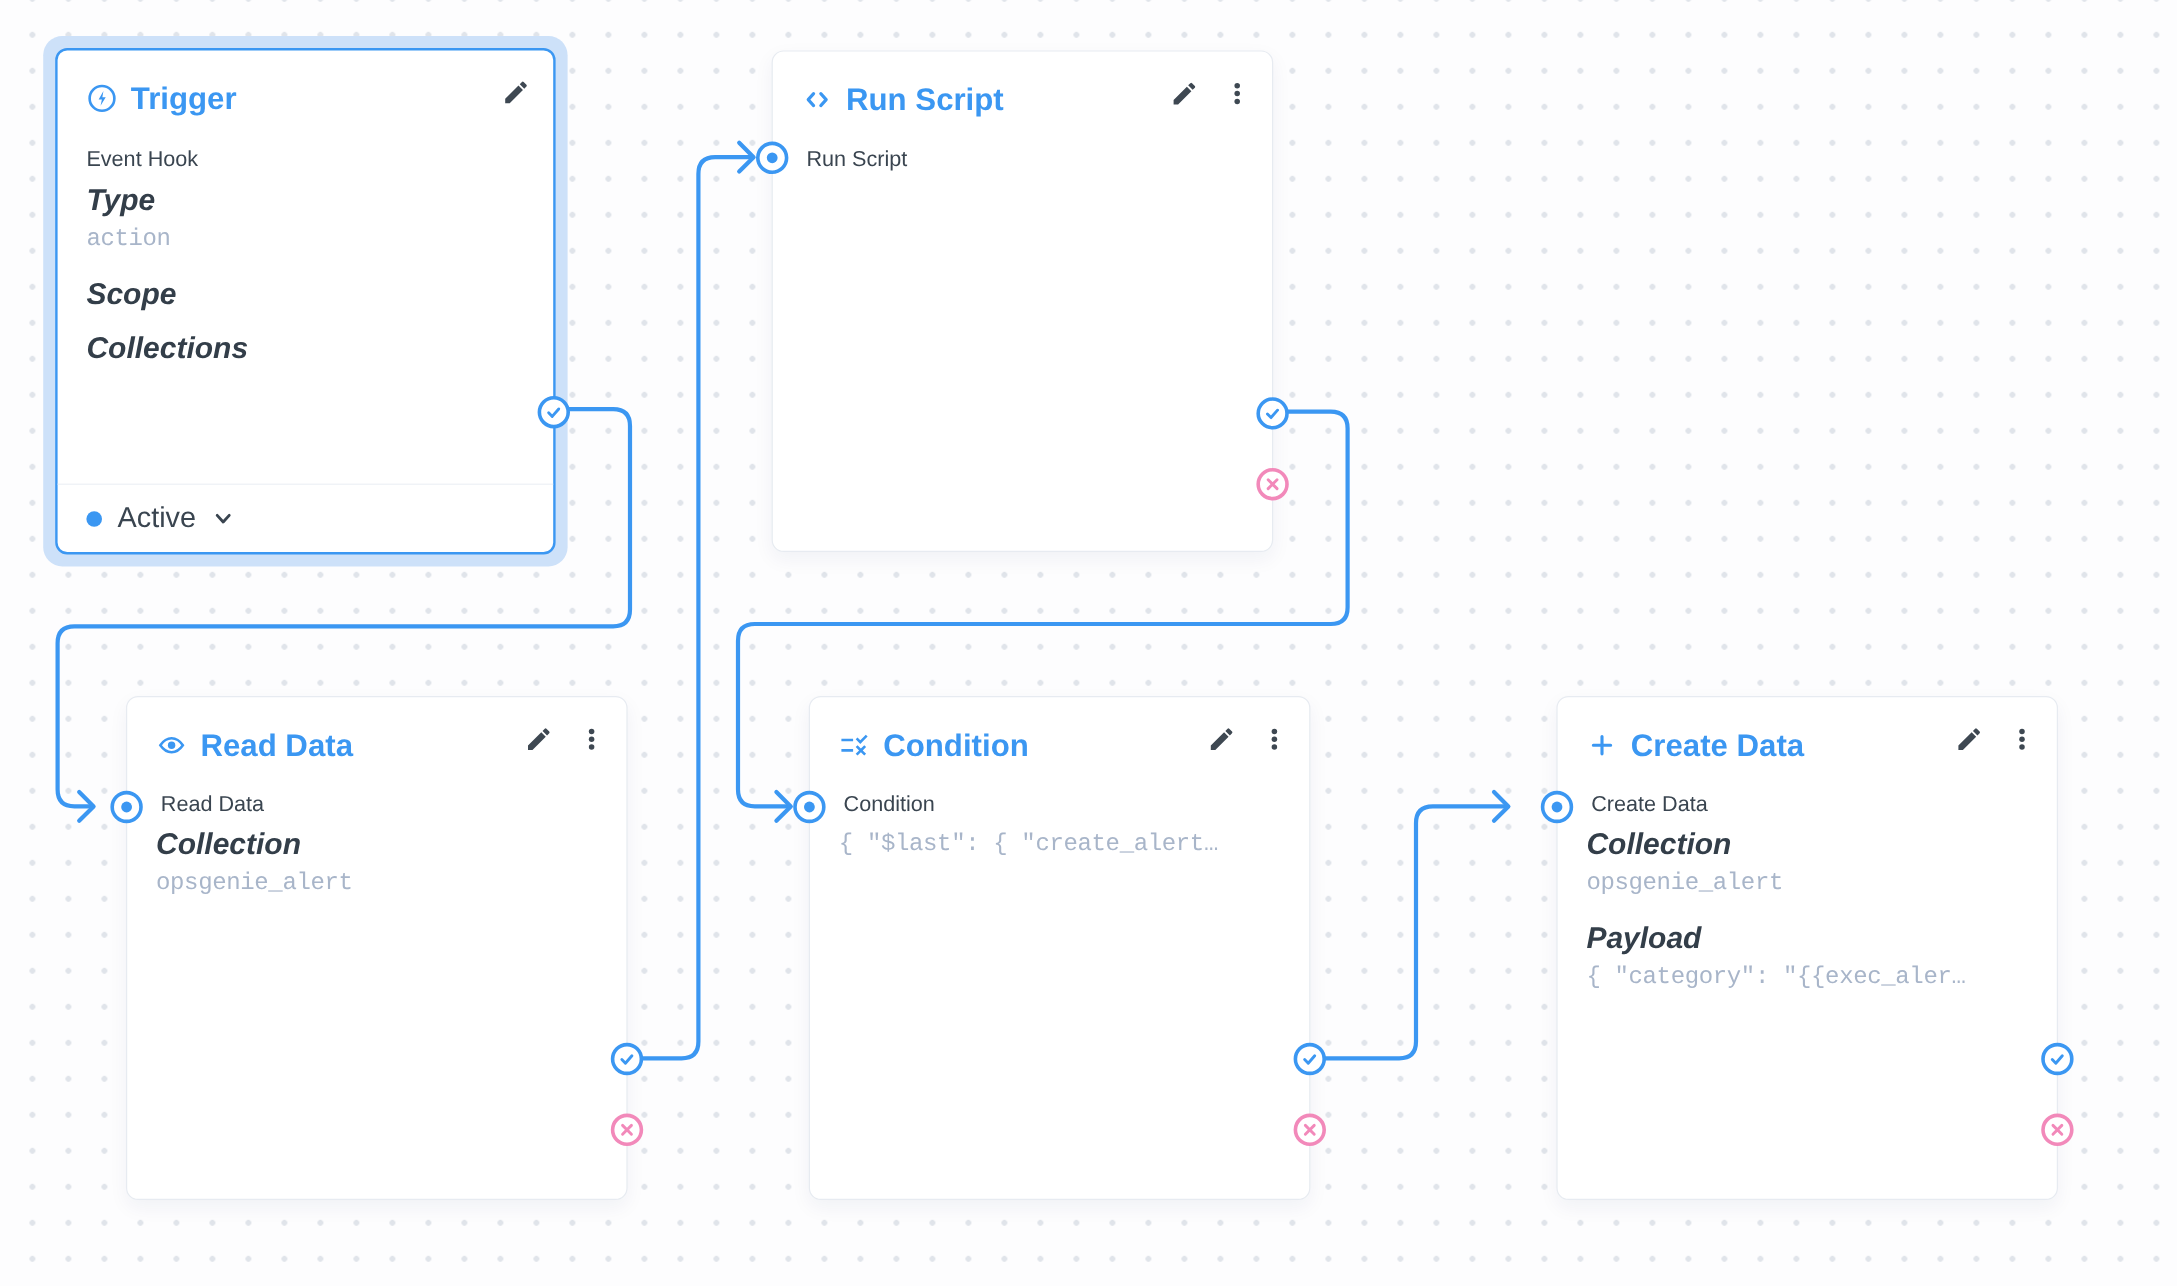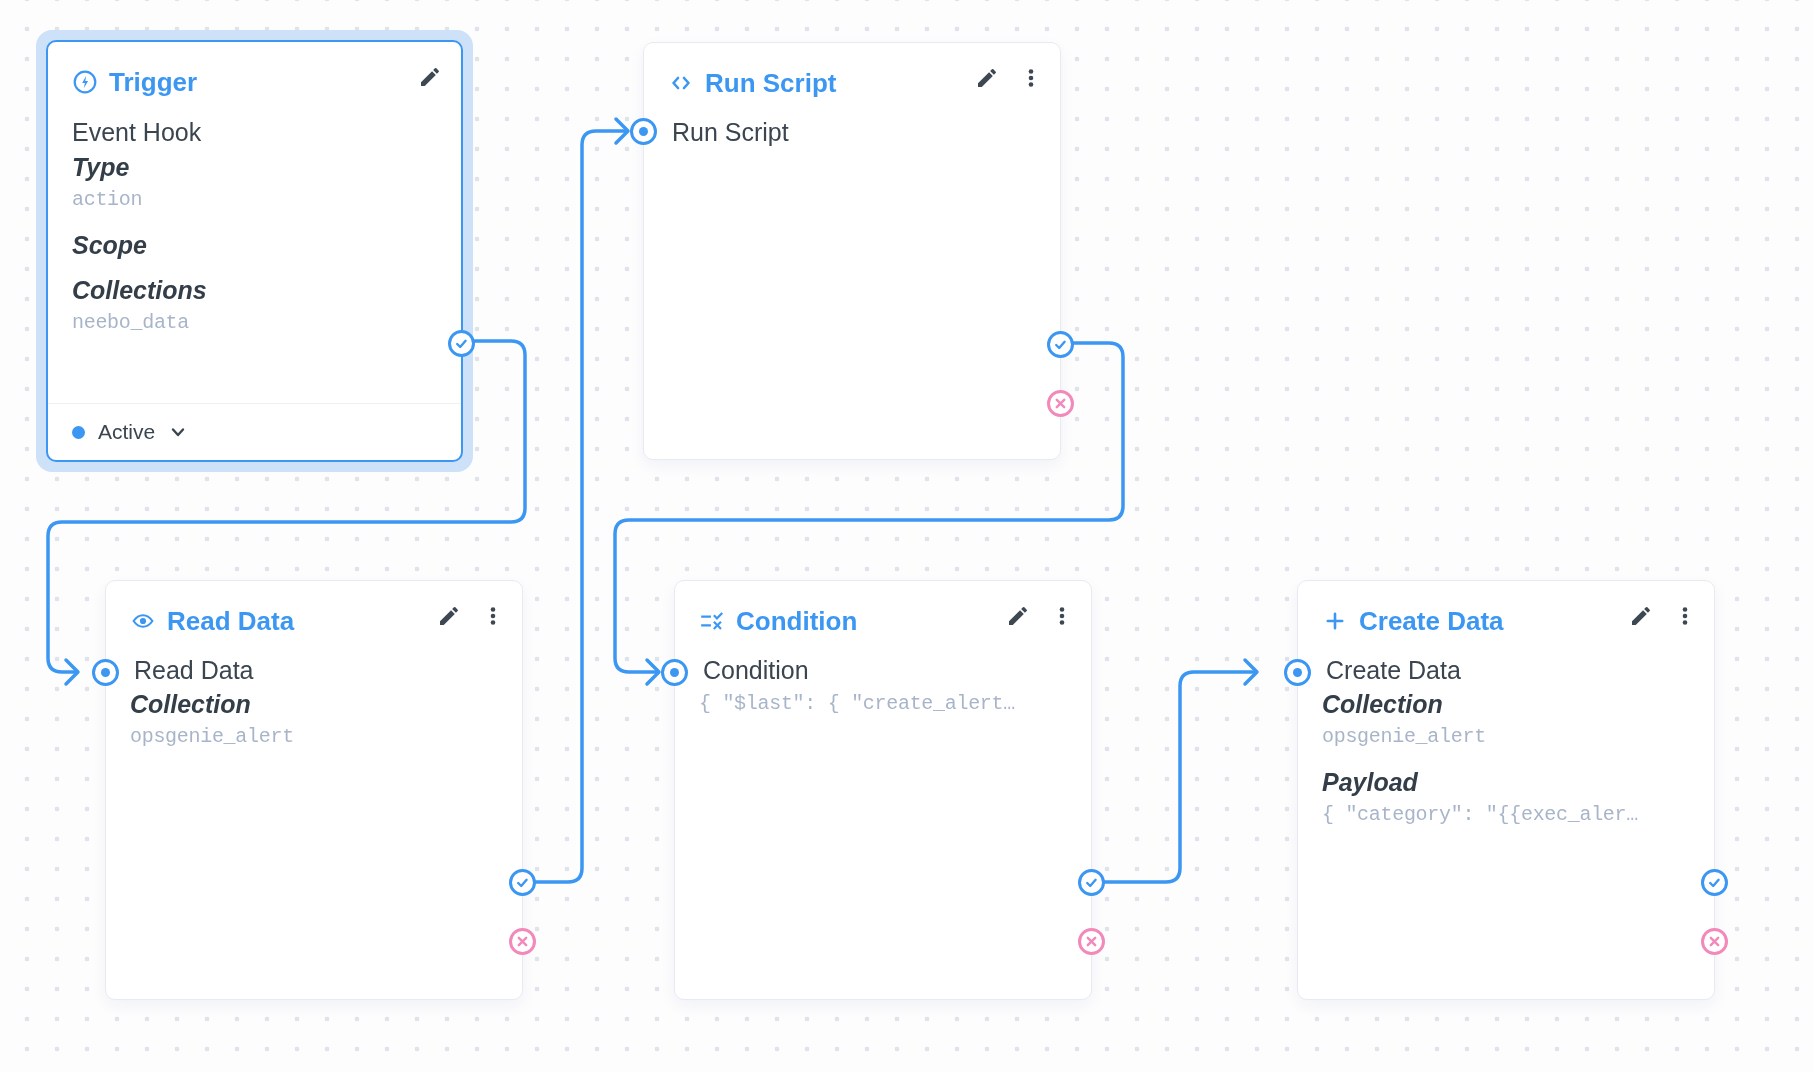--- a/index.html
+++ b/index.html
@@ -34,34 +34,34 @@
   }
   .hdr{display:flex;align-items:center;gap:11px;padding:24px 24px 0 24px;height:32px;position:relative;}
   .title{font-size:26px;font-weight:700;color:#3b97f2;white-space:nowrap;}
   .hicon{width:26px;height:26px;flex:none;display:flex;align-items:center;justify-content:center;}
   .icon-btn{position:absolute;top:22px;width:26px;height:26px;cursor:pointer;display:flex;align-items:center;justify-content:center;}
   .btn-edit{right:60px;}
   .btn-edit.alone{right:18px;}
   .btn-dots{right:16px;}
 
   .body{padding:0 24px;}
-  .row{font-size:25px;line-height:30px;color:#3a4550;white-space:nowrap;overflow:hidden;text-overflow:ellipsis;}
+  .row{font-size:18px;line-height:30px;color:#3a4550;white-space:nowrap;overflow:hidden;text-overflow:ellipsis;}
   .sub{margin-top:19px;}
   .port-label{margin-top:19px;line-height:28px;padding-left:4px;}
   .field{margin-top:15px;}
   .field.first{margin-top:5px;}
   .f-label{font-weight:700;color:#333e49;font-size:25px;line-height:30px;font-style:italic;}
   .f-value{font-family:Liberation Mono, monospace;font-size:20px;line-height:30px;margin-top:3px;color:#a8b5c9;letter-spacing:-0.3px;}
 
   .status-row{
     position:absolute;left:0;right:0;bottom:0;height:57px;border-top:1px solid #edf0f5;
     display:flex;align-items:center;gap:13px;padding:0 24px;cursor:pointer;box-sizing:border-box;
   }
   .status-dot{width:13px;height:13px;border-radius:50%;background:#3b97f2;flex:none;}
-  .status-label{font-size:21px;color:#3a4550;}
+  .status-label{font-size:24px;color:#3a4550;}
 
   .port{
     position:absolute;width:27px;height:27px;border-radius:50%;background:#fff;
     box-sizing:border-box;display:flex;align-items:center;justify-content:center;z-index:3;cursor:pointer;
   }
   .port.ok{border:3px solid #3b97f2;right:-14px;top:288px;}
   .port.fail{border:3px solid #f289ba;right:-14px;top:347px;}
   .port.in{border:3px solid #3b97f2;left:-14px;}
   .port .dot{width:9px;height:9px;border-radius:50%;background:#3b97f2;}
 </style>
@@ -101,21 +101,20 @@
         <div class="row sub">Event Hook</div>
         <div class="field first">
           <div class="f-label">Type</div>
           <div class="f-value">action</div>
         </div>
         <div class="field">
           <div class="f-label">Scope</div>
         </div>
         <div class="field">
           <div class="f-label">Collections</div>
-          <div class="f-value">neebo_data</div>
         </div>
       </div>
       <div class="status-row">
         <span class="status-dot"></span>
         <span class="status-label">Active</span>
         <span style="display:flex;">
           <svg width="20" height="20" viewBox="0 0 20 20">
               <path d="M5 7.5 l5 5.5 5-5.5" fill="none" stroke="#3a4550" stroke-width="2.4" stroke-linecap="round" stroke-linejoin="round"></path>
             </svg>
         </span>

